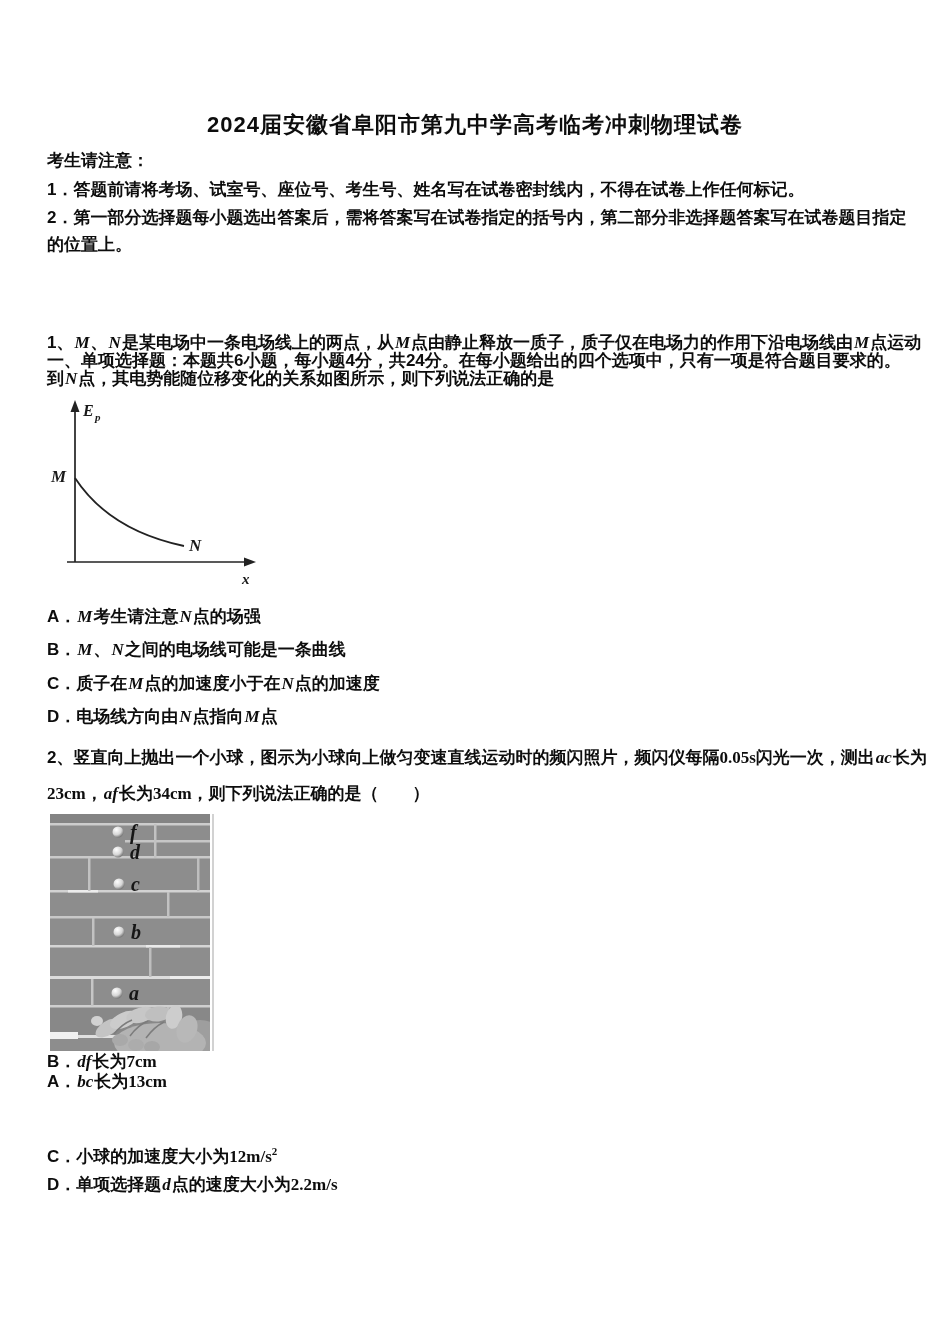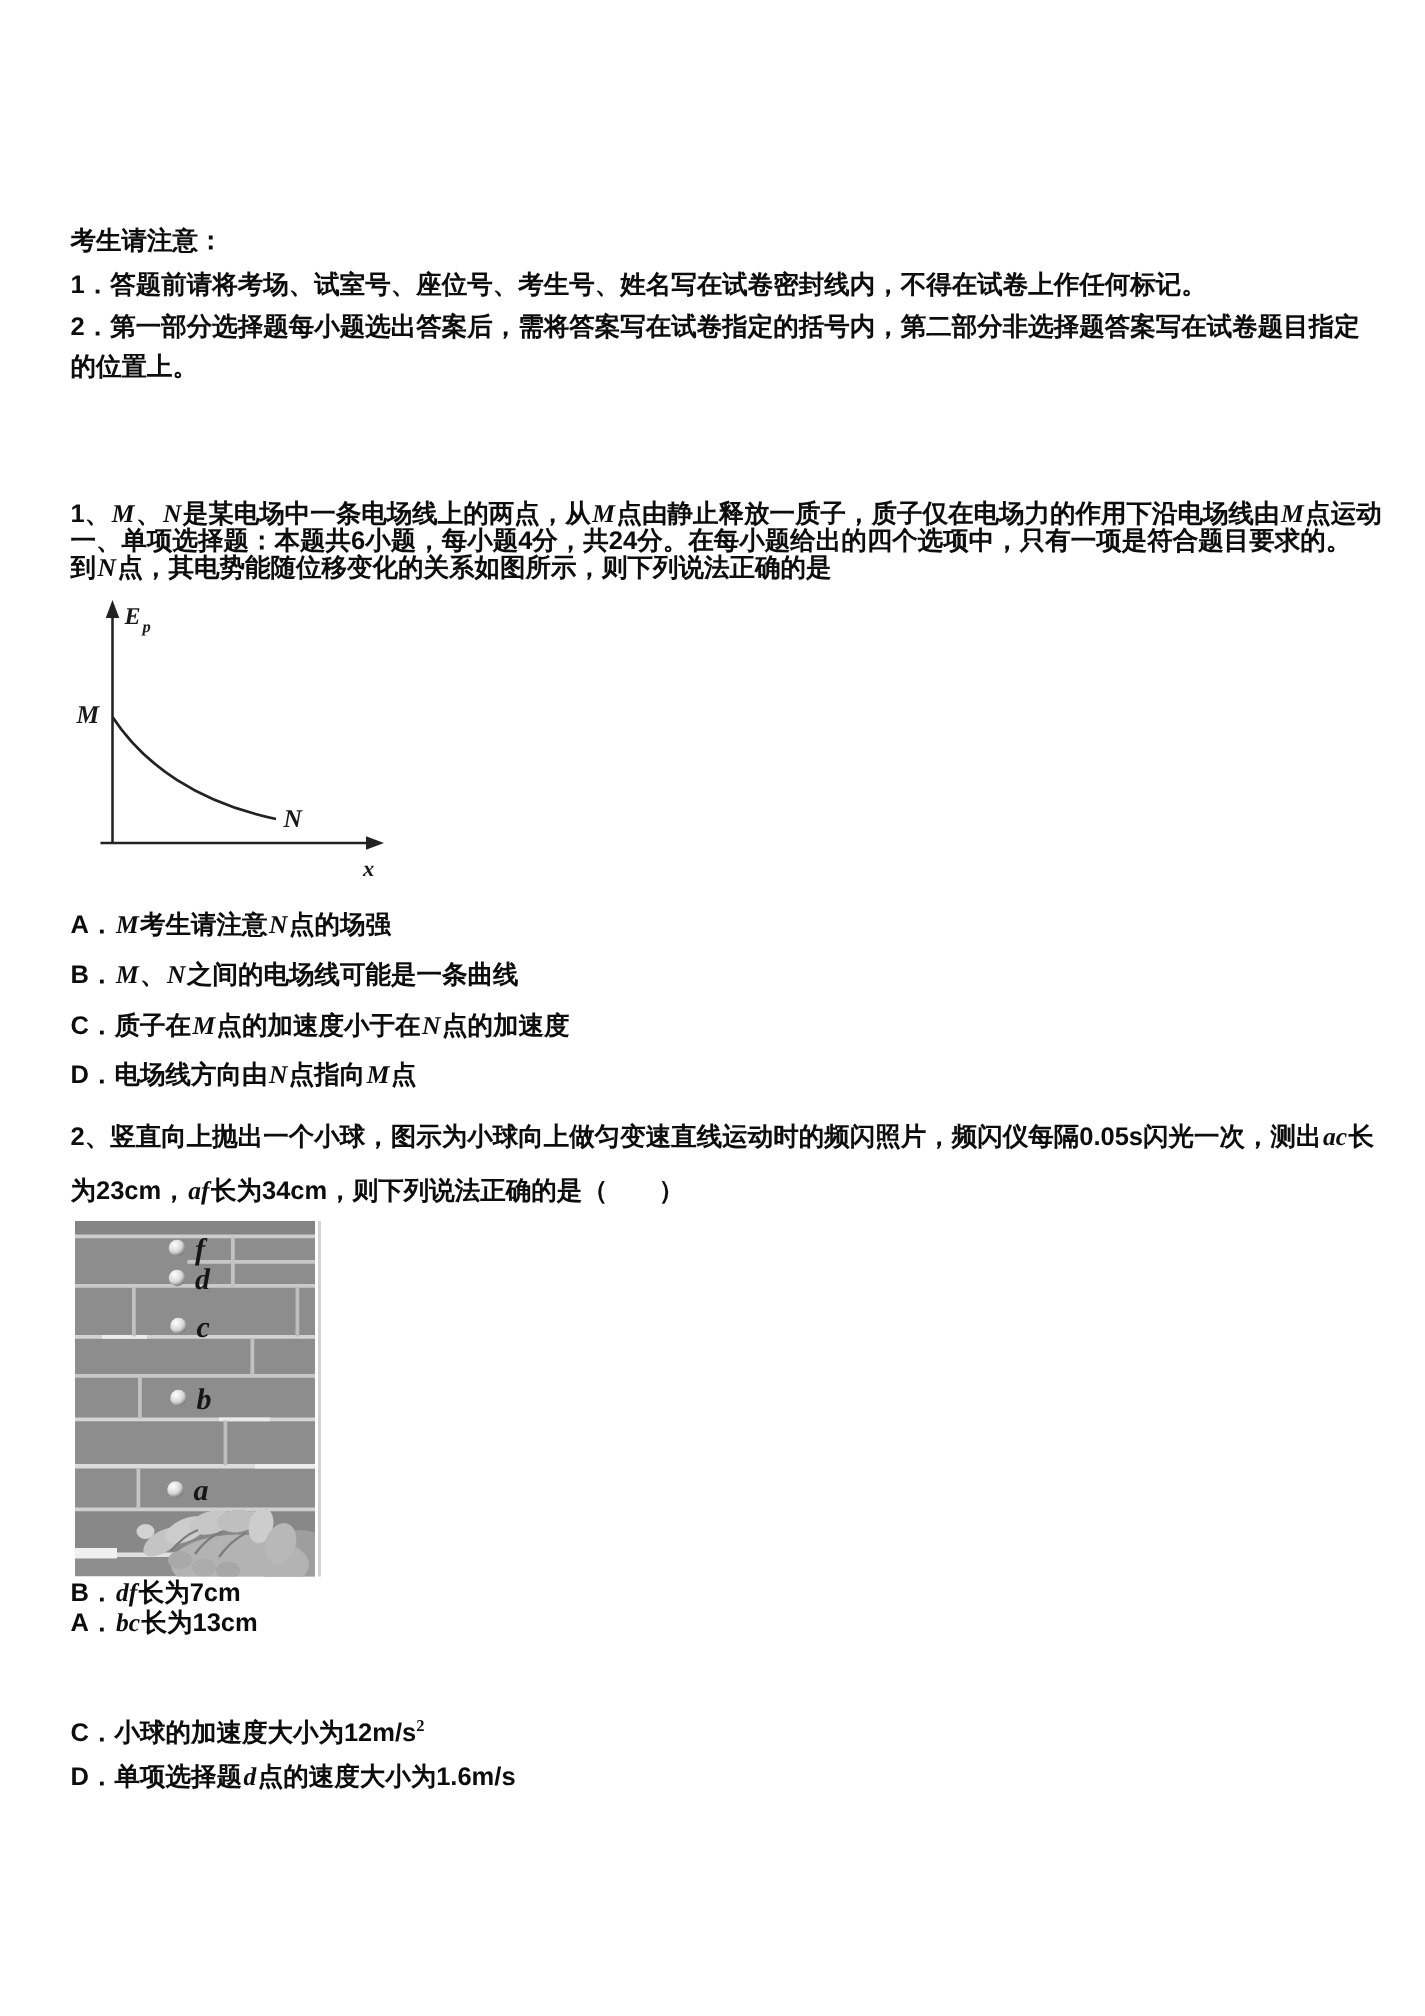--- a/index.html
+++ b/index.html
@@ -16,21 +16,21 @@
   .notice-heading { position:absolute; left:47px; top:149px; }
   .notice-items { position:absolute; left:47px; top:176px; width:868px; line-height:27.5px; }
   .section-header { position:absolute; left:47px; top:300px; width:890px; line-height:26px;margin-top:48px; }
   .q1-stem { position:absolute; left:47px; top:325px; width:878px; line-height:36px; }
   .q2-stem { position:absolute; left:47px; top:740px; width:880px; line-height:36px; }
   .opt { position:absolute; left:47px; line-height:22px; }
   .var {
     font-family:"Liberation Serif","DejaVu Serif",serif;
     font-style:italic; font-weight:700; padding:0 1px;
   }
-  .ser { font-family:Liberation Sans, sans-serif; font-weight:700; }
+  .ser { font-family:Liberation Serif, serif; font-weight:700; }
   .sup {
     vertical-align:super; font-size:11px;
     font-family:"Liberation Serif","DejaVu Serif",serif; font-weight:700;
   }
   .graph { position:absolute; left:40px; top:398px; }
   .graph text {
     font-family:"Liberation Serif","DejaVu Serif",serif;
     font-style:italic; font-weight:700; fill:#1a1a1a;
   }
   .photo { position:absolute; left:50px; top:814px; }
@@ -41,20 +41,21 @@
   .ball-label {
     font-family:"Liberation Serif","DejaVu Serif",serif;
     font-style:italic; font-weight:700; font-size:20px; fill:#161616;
   }
 </style>
 </head>
 <body>
 
 <div class="page">
 
+  <h1 class="title">2024届安徽省阜阳市第九中学高考临考冲刺物理试卷</h1>
 
   <div class="txt notice-heading">考生请注意：</div>
 
   <div class="txt notice-items">
     <div>1．答题前请将考场、试室号、座位号、考生号、姓名写在试卷密封线内，不得在试卷上作任何标记。</div>
     <div>2．第一部分选择题每小题选出答案后，需将答案写在试卷指定的括号内，第二部分非选择题答案写在试卷题目指定的位置上。</div>
   </div>
 
   <div class="txt section-header">一、单项选择题：本题共6小题，每小题4分，共24分。在每小题给出的四个选项中，只有一项是符合题目要求的。</div>
 
@@ -150,15 +151,15 @@
       <text class="ball-label" x="81" y="125">b</text>
       <text class="ball-label" x="79" y="186">a</text>
     </g>
   </svg>
 
   <div class="photo-edge-line"></div>
 
   <div class="txt opt" style="top:1071px"><span>A．</span><span class="var">bc</span><span>长为</span><span class="ser">13cm</span></div>
   <div class="txt opt" style="top:1051px"><span>B．</span><span class="var">df</span><span>长为</span><span class="ser">7cm</span></div>
   <div class="txt opt" style="top:1140px"><span>C．小球的加速度大小为</span><span class="ser">12m/s</span><span class="sup">2</span></div>
-  <div class="txt opt" style="top:1174px"><span>D．单项选择题</span><span class="var">d</span><span>点的速度大小为</span><span class="ser">1.6m/s</span></div>
+  <div class="txt opt" style="top:1174px"><span>D．单项选择题</span><span class="var">d</span><span>点的速度大小为</span><span class="ser">2.2m/s</span></div>
 
 </div>
 
 </body></html>

